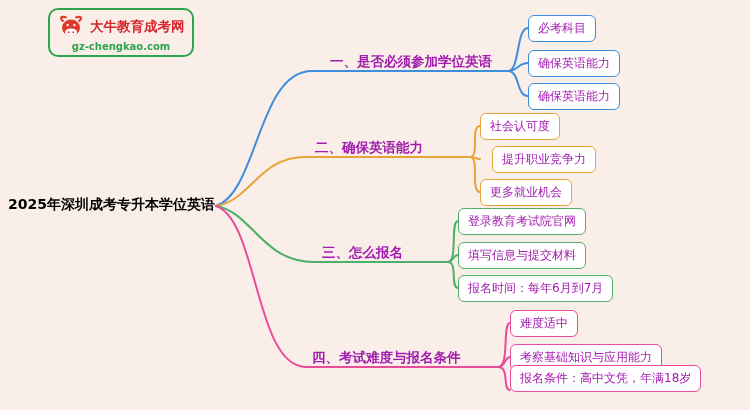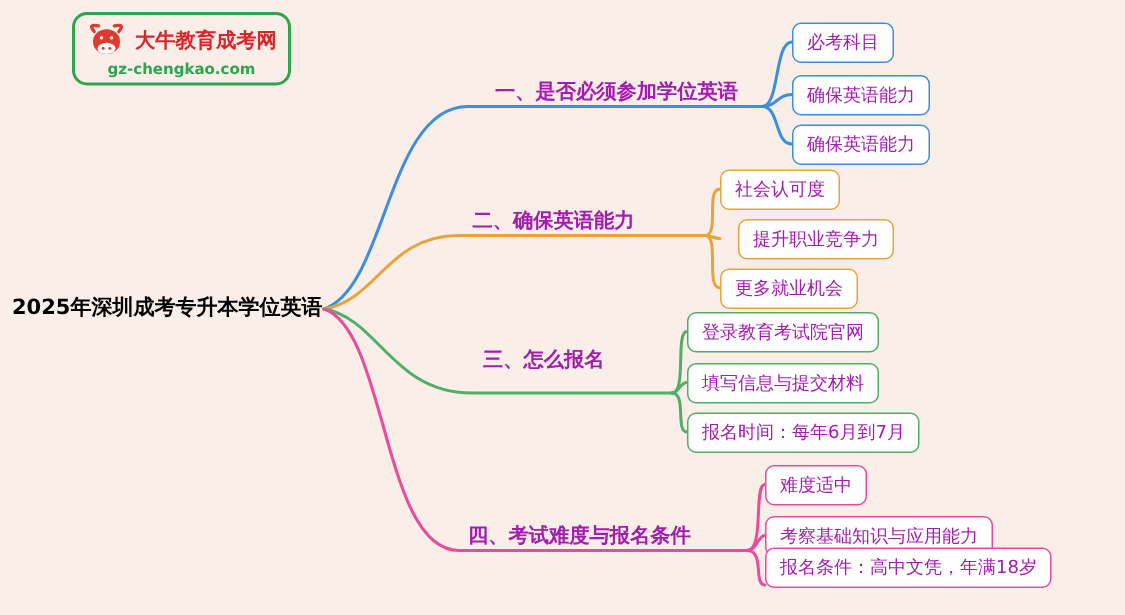--- a/index.html
+++ b/index.html
@@ -87,21 +87,21 @@
   </div>
 
   <div style="--c: #e8a33b;">
     <div class="branch-label" style="left:315px;top:137px">二、确保英语能力</div>
     <div class="node" style="left:480px;top:113px">社会认可度</div>
     <div class="node" style="left:492px;top:146px">提升职业竞争力</div>
     <div class="node" style="left:480px;top:179px">更多就业机会</div>
   </div>
 
   <div style="--c: #4fae68;">
-    <div class="branch-label" style="left:322px;top:230px">三、怎么报名</div>
+    <div class="branch-label" style="left:322px;top:242px">三、怎么报名</div>
     <div class="node" style="left:458px;top:208px">登录教育考试院官网</div>
     <div class="node" style="left:458px;top:242px">填写信息与提交材料</div>
     <div class="node" style="left:458px;top:275px">报名时间：每年6月到7月</div>
   </div>
 
   <div style="--c: #ea4c9c;">
     <div class="branch-label" style="left:312px;top:347px">四、考试难度与报名条件</div>
     <div class="node" style="left:510px;top:310px">难度适中</div>
     <div class="node" style="left:510px;top:344px">考察基础知识与应用能力</div>
     <div class="node" style="left:510px;top:365px">报名条件：高中文凭，年满18岁</div>

